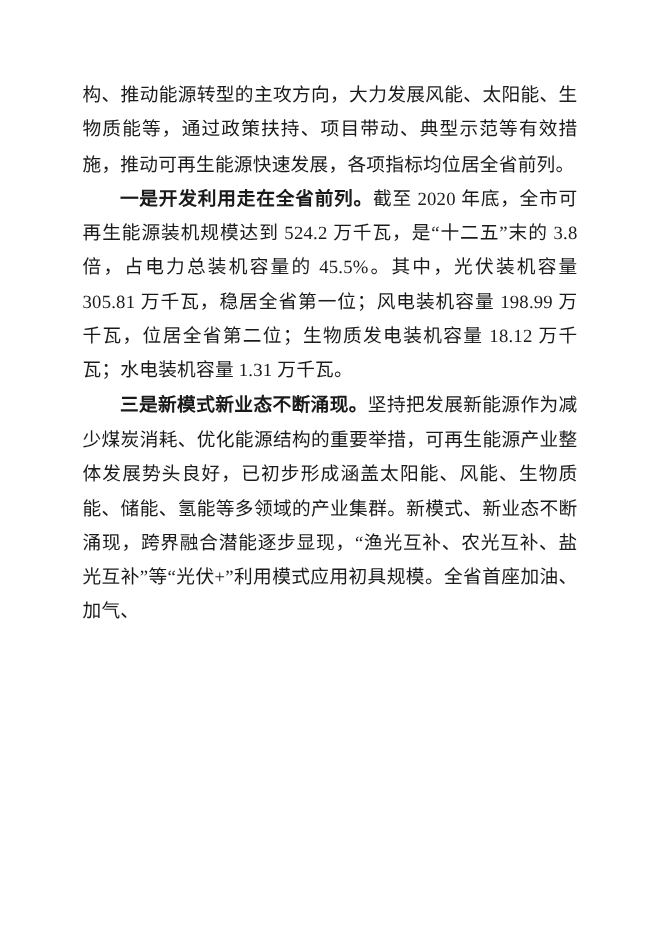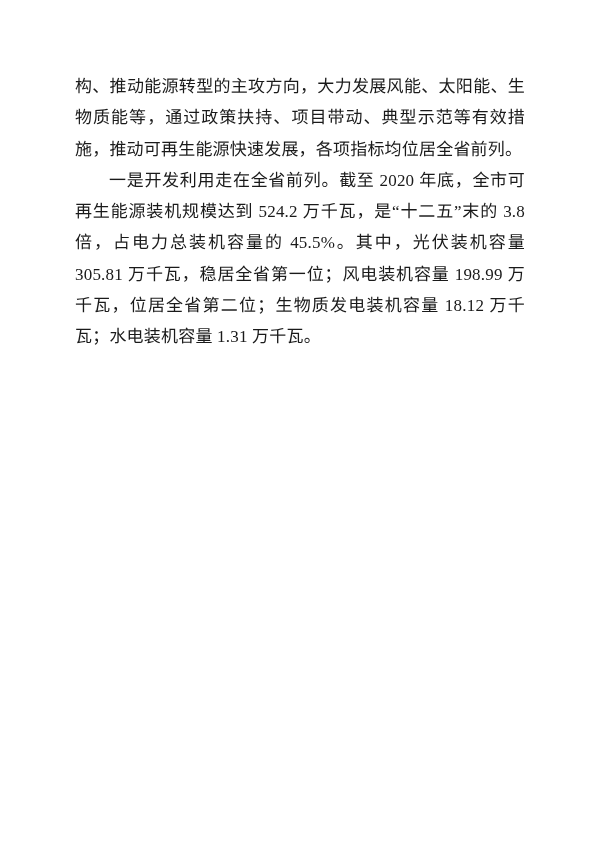--- a/index.html
+++ b/index.html
@@ -29,21 +29,21 @@
     line-height: 31.3px;
     text-align: justify;
     text-justify: inter-character;
     text-indent: 2em;
     letter-spacing: 0.2px;
   }
   p.para.no-indent {
     text-indent: 0;
   }
   .lead {
-    font-weight: normal;
+    font-weight: bold;
   }
   .page-number {
     position: absolute;
     top: 776px;
     left: 0;
     width: 100%;
     text-align: center;
     font-size: 14px;
     line-height: 18px;
     color: #1a1a1a;
@@ -53,17 +53,18 @@
 <body>
 
 <div class="page">
   <div class="content">
 
     <p class="para no-indent"><b class="lead"></b><span>构、推动能源转型的主攻方向，大力发展风能、太阳能、生物质能等，通过政策扶持、项目带动、典型示范等有效措施，推动可再生能源快速发展，各项指标均位居全省前列。</span></p>
 
     <p class="para"><b class="lead">一是开发利用走在全省前列。</b><span>截至 2020 年底，全市可再生能源装机规模达到 524.2 万千瓦，是“十二五”末的 3.8 倍，占电力总装机容量的 45.5%。其中，光伏装机容量 305.81 万千瓦，稳居全省第一位；风电装机容量 198.99 万千瓦，位居全省第二位；生物质发电装机容量 18.12 万千瓦；水电装机容量 1.31 万千瓦。</span></p>
 
 
+    <p class="para"><b class="lead">三是新模式新业态不断涌现。</b><span>坚持把发展新能源作为减少煤炭消耗、优化能源结构的重要举措，可再生能源产业整体发展势头良好，已初步形成涵盖太阳能、风能、生物质能、储能、氢能等多领域的产业集群。新模式、新业态不断涌现，跨界融合潜能逐步显现，“渔光互补、农光互补、盐光互补”等“光伏+”利用模式应用初具规模。全省首座加油、加气、</span></p>
 
   </div>
 
   <div class="page-number">4</div>
 </div>
 
 </body></html>

